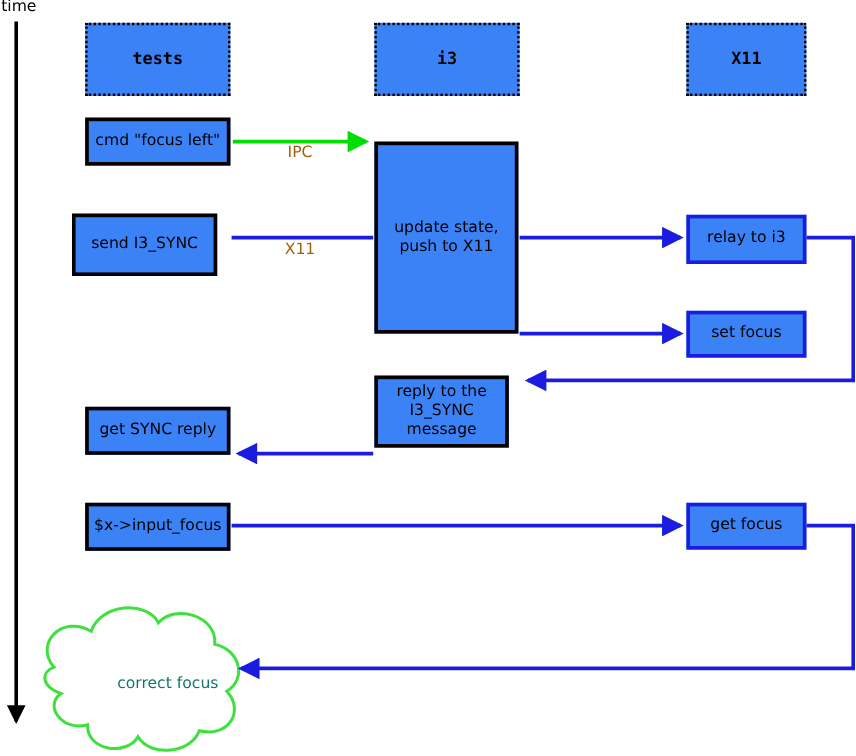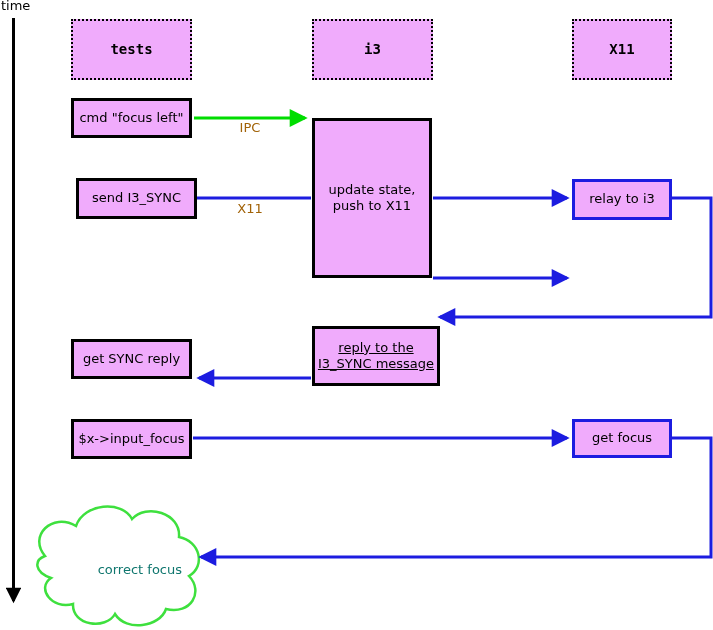--- a/index.html
+++ b/index.html
@@ -6,21 +6,21 @@
   .canvas {
     position:relative; width:713px; height:630px;
     background:#fff; overflow:hidden;
     font-family:"DejaVu Sans", sans-serif;
     padding-left:24px;
   }
   .wires { position:absolute; left:0; top:0; z-index:1; }
   .node {
     position:absolute; z-index:2; box-sizing:border-box;
     display:flex; align-items:center; justify-content:center;
-    text-align:center; background:#f0abfc; color:#000;
+    text-align:center; background:#3b82f6; color:#000;
     border:3px solid #000; font-size:13px; line-height:1.25;
     white-space:pre-line;
   }
   .node.lane {
     border:2px dotted #000;
     font-family:"DejaVu Sans Mono", monospace;
     font-weight:bold; font-size:14px;
   }
   .node.blue { border:3px solid #1c1ce0; }
   .edge-label {
@@ -79,30 +79,31 @@
     <polyline points="672,438 711,438 711,557 201,557" fill="none" stroke-width="3" marker-end="url(#ah-blue)" stroke="#1c1ce0"></polyline>
   </svg>
 
   <div class="time-label">time</div>
 
   <div class="node lane" style="left:71px; top:19px; width:121px; height:61px;">tests</div>
   <div class="node lane" style="left:312px; top:19px; width:121px; height:61px;">i3</div>
   <div class="node lane" style="left:572px; top:19px; width:100px; height:61px;">X11</div>
 
   <div class="node" style="left:71px; top:98px; width:121px; height:40px;">cmd "focus left"</div>
-  <div class="node" style="left:76px; top:178px; width:121px; height:41px;">send I3_SYNC</div>
+  <div class="node" style="left:60px; top:178px; width:121px; height:52px;">send I3_SYNC</div>
   <div class="node" style="left:71px; top:339px; width:121px; height:40px;">get SYNC reply</div>
   <div class="node" style="left:71px; top:419px; width:121px; height:40px;">$x-&gt;input_focus</div>
 
   <div class="node" style="left:312px; top:118px; width:120px; height:160px;">update state,
 push to X11</div>
-  <div class="node" style="left:312px; top:326px; width:128px; height:60px;text-decoration:underline;">reply to the
+  <div class="node" style="left:312px; top:313px; width:112px; height:60px;">reply to the
 I3_SYNC message</div>
 
   <div class="node blue" style="left: 572px; top: 179px; width: 100px; height: 41px; border-color: rgb(28, 28, 224);">relay to i3</div>
+  <div class="node blue" style="left: 572px; top: 259px; width: 100px; height: 39px; border-color: rgb(28, 28, 224);">set focus</div>
   <div class="node blue" style="left: 572px; top: 419px; width: 100px; height: 39px; border-color: rgb(28, 28, 224);">get focus</div>
 
   <div class="edge-label" style="left:228px; top:120px;">IPC</div>
   <div class="edge-label" style="left:228px; top:201px;">X11</div>
 
   <div class="cloud-label">correct focus</div>
 
 </div>
 
 </body></html>

